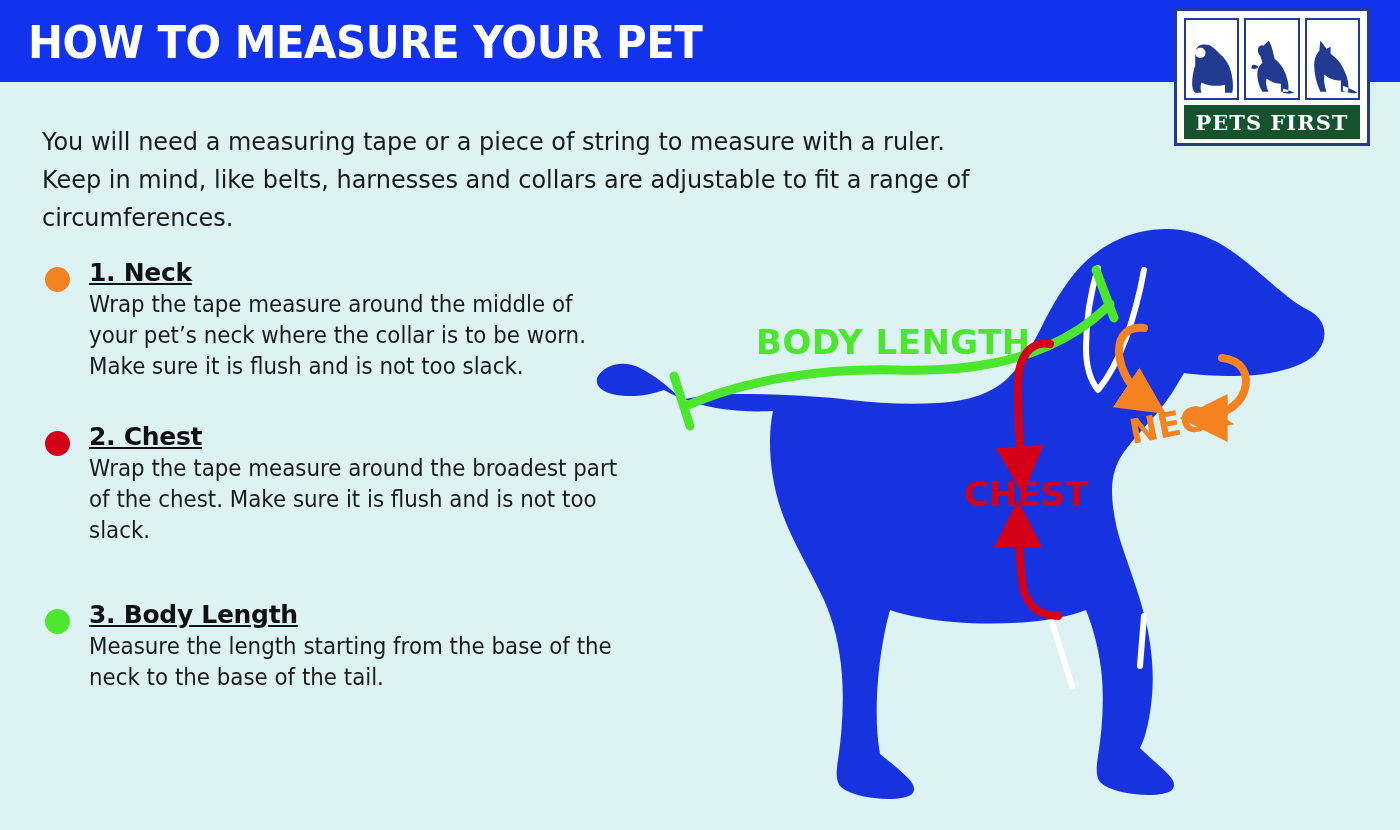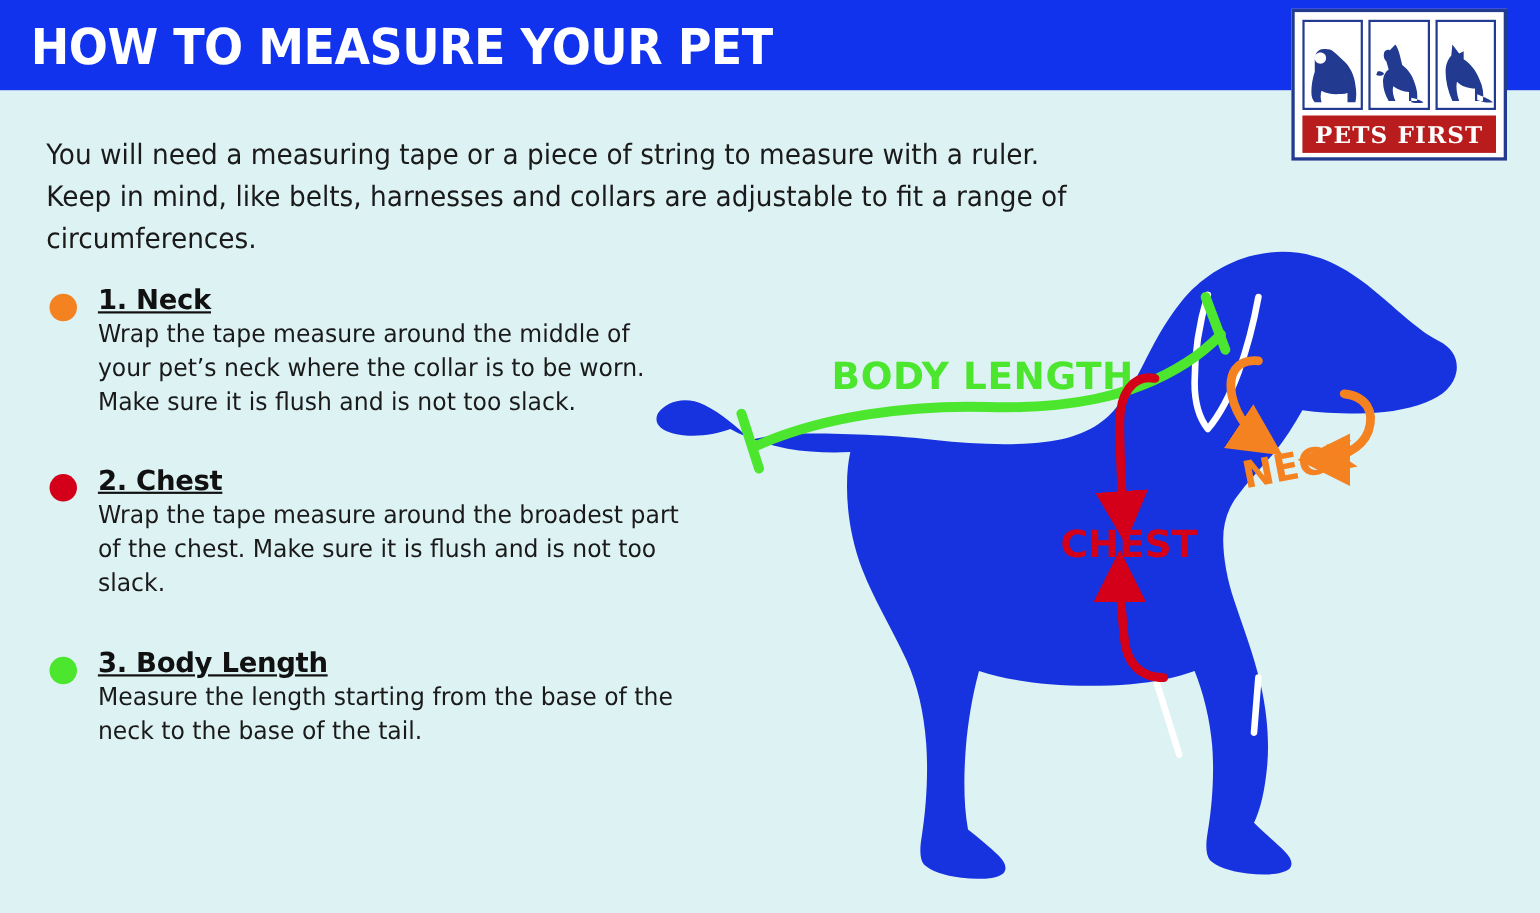--- a/index.html
+++ b/index.html
@@ -66,21 +66,21 @@
   .logo-panel svg {
     position: absolute;
     left: 0;
     bottom: 0;
     width: 100%;
     height: 100%;
   }
   .logo-wordmark {
     margin-top: 5px;
     height: 34px;
-    background: #b91c1c;
+    background: #14532d;
     color: #ffffff;
     font-family: "DejaVu Serif", serif;
     font-weight: bold;
     font-size: 21px;
     font-variant: small-caps;
     letter-spacing: 1px;
     display: flex;
     align-items: center;
     justify-content: center;
     box-sizing: border-box;
@@ -196,21 +196,21 @@
     <div class="step-title">1. Neck</div>
     <div class="step-desc">Wrap the tape measure around the middle of your pet’s neck where the collar is to be worn. Make sure it is flush and is not too slack.</div>
   </div>
 
   <div class="step" style="margin-top:40px">
     <span class="step-bullet" style="background:#d4001a"></span>
     <div class="step-title">2. Chest</div>
     <div class="step-desc">Wrap the tape measure around the broadest part of the chest. Make sure it is flush and is not too slack.</div>
   </div>
 
-  <div class="step" style="margin-top:42px">
+  <div class="step" style="margin-top:54px">
     <span class="step-bullet" style="background:#4ce62e"></span>
     <div class="step-title">3. Body Length</div>
     <div class="step-desc">Measure the length starting from the base of the neck to the base of the tail.</div>
   </div>
 
 </div>
 
 <div class="diagram">
   <svg viewBox="0 0 790 612" xmlns="http://www.w3.org/2000/svg">
     <defs>

